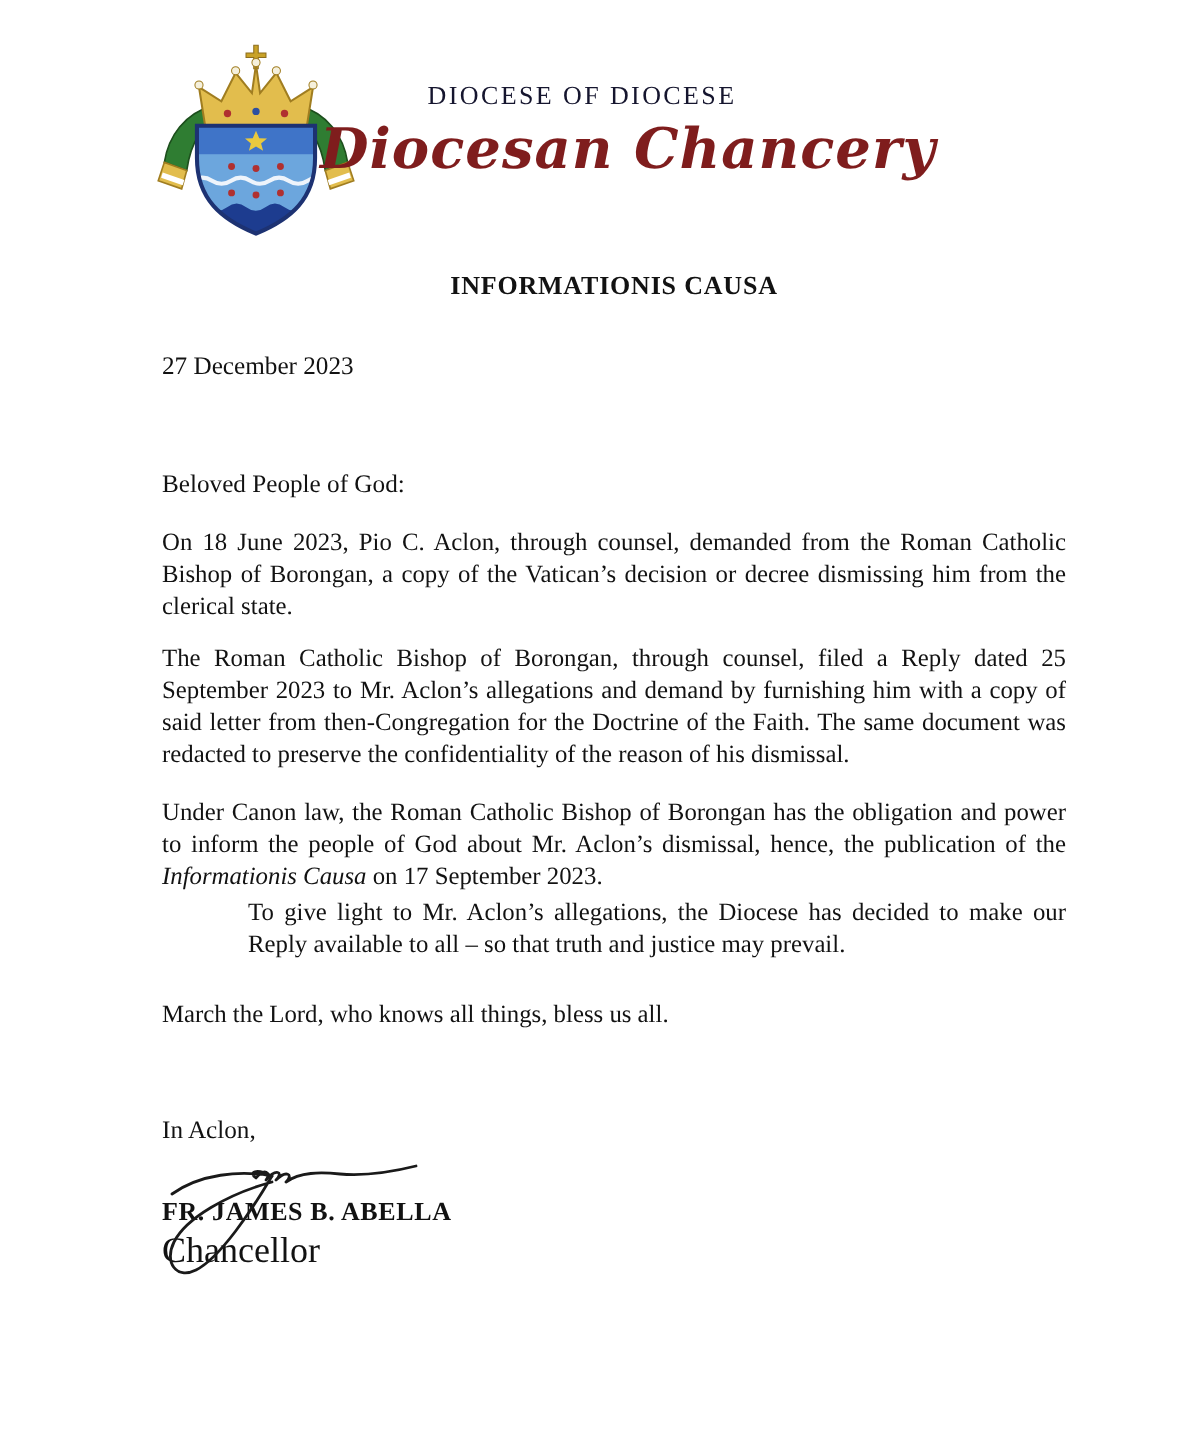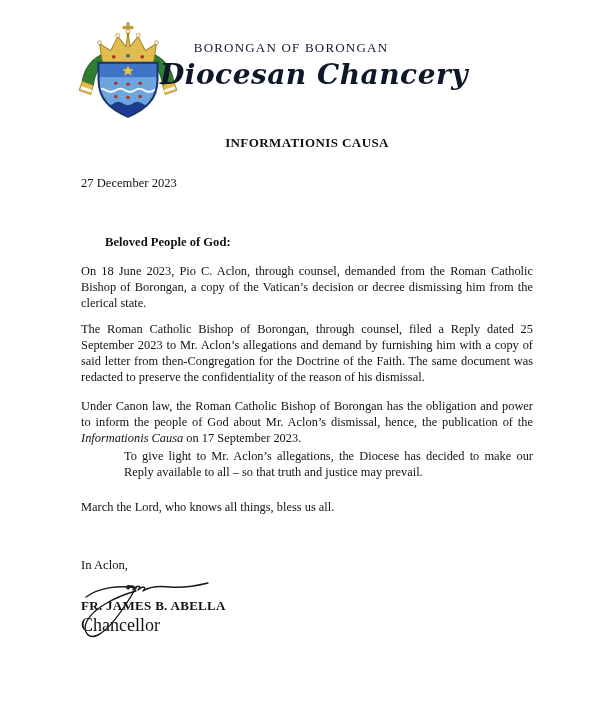--- a/index.html
+++ b/index.html
@@ -21,32 +21,32 @@
     text-align: center;
   }
   .org-small {
     font-family: "Liberation Serif", serif;
     font-size: 13px; letter-spacing: 1.2px; color: #15152e; white-space: nowrap;
   }
   .org-large {
     margin-top: 2px;
     font-family: "DejaVu Serif", "Liberation Serif", serif;
     font-weight: bold; font-style: italic;
-    font-size: 28px; color: #0f172a; white-space: nowrap;
+    font-size: 28px; color: #7f1d1d; white-space: nowrap;
     letter-spacing: 0.5px;
   }
   
   .content { position: absolute; left: 81px; top: 0; width: 452px; }
   .abs { position: absolute; left: 0; right: 0; }
   .doc-title {
     top: 135px; text-align: center; font-weight: bold;
     font-size: 13px; letter-spacing: 0.4px;
   }
   .date-line  { top: 176px; font-size: 12.6px; }
-  .salutation { top: 235px; font-size: 12.6px; font-weight: bold; margin-left: 24px; }
+  .salutation { top: 235px; font-size: 12.6px; font-weight: normal; }
   .para { margin: 0; text-align: justify; font-size: 12.4px; line-height: 16px; }
   .p1 { top: 263px; }
   .p2 { top: 321px; }
   .p3 { top: 398px; }
   .p4 { top: 448px; margin-left: 43px; }
   .p5 { top: 499px; text-align: left; }
   .closing { top: 558px; font-size: 12.6px; }
   .signer { top: 598px; }
   .signer-name  { font-size: 13px; font-weight: bold; letter-spacing: 0.3px; }
   .signer-title { font-size: 18px; margin-top: 1px; }
@@ -106,21 +106,21 @@
           <circle cx="43" cy="73" r="1.7" fill="#b03030"></circle>
           <circle cx="55" cy="74" r="1.7" fill="#b03030"></circle>
           <circle cx="67" cy="73" r="1.7" fill="#b03030"></circle>
           <path d="M22,80 q4.7,-3.5 9.4,0 t9.4,0 t9.4,0 t9.4,0 t9.4,0 t9.4,0 t9.4,0 L92,98 L22,98 Z" fill="#1d3c8f"></path>
         </g>
         <path d="M26,40 L84,40 L84,56 C84,76 72,86 55,93 C38,86 26,76 26,56 Z" fill="none" stroke="#1d3272" stroke-width="2"></path>
       </g>
     </svg>
 
     <div class="head-text">
-      <div class="org-small">BORONGAN OF BORONGAN</div>
+      <div class="org-small">DIOCESE OF DIOCESE</div>
       <div class="org-large">Diocesan Chancery</div>
     </div>
   </div>
 
   <div class="content">
 
     <div class="abs doc-title">INFORMATIONIS CAUSA</div>
 
     <div class="abs date-line">27 December 2023</div>
 

